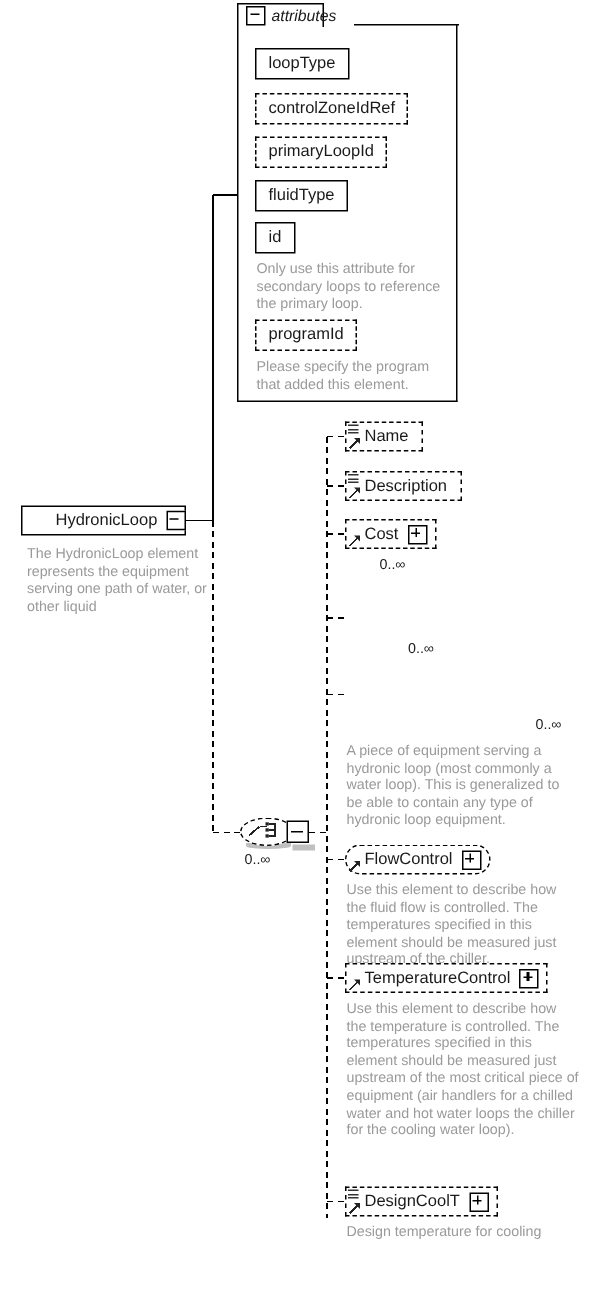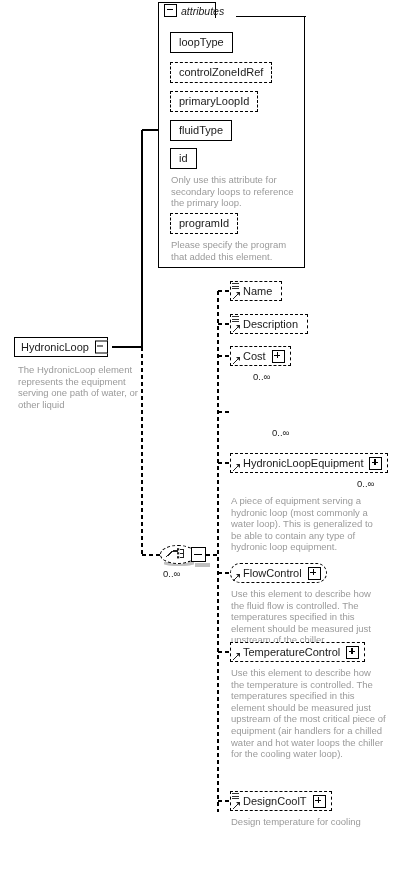--- a/index.html
+++ b/index.html
@@ -310,21 +310,21 @@
   </div>
 
   <div class="desc" style="left:171px; top:174px; width:124px;">Only use this attribute for secondary loops to reference the primary loop.</div>
 
   <div class="node dashed attr-node" style="left:170px; top:213px;">
     <span>programId</span>
   </div>
 
   <div class="desc" style="left:171px; top:239px; width:126px;">Please specify the program that added this element.</div>
 
-  <div class="node solid" style="left:14px; top:337px; height:20px; padding:0 18px 0 6px;">
+  <div class="node solid" style="left:14px; top:337px; height:20px; padding:0 18px 0 22px;">
     <span>HydronicLoop</span>
     <span class="expander root-expander"></span>
   </div>
   <div class="desc" style="left:18px; top:364px; width:128px;">The HydronicLoop element represents the equipment serving one path of water, or other liquid</div>
 
   <div id="seq-node">
     <div id="seq-oval-shadow"></div>
     <div id="seq-box-shadow"></div>
     <div id="seq-oval">
       <svg width="34" height="17" style="position:absolute;left:0;top:0;">
@@ -374,28 +374,20 @@
       <line x1="1" y1="8" x2="7" y2="2" stroke="#222" stroke-width="1.3"></line>
       <polygon points="8,1 8,5 4,1" fill="#222"></polygon>
     </svg>
     <span class="elem-label">Cost</span>
     <span class="expander plus"></span>
   </div>
   <div class="card" style="left:253px; top:371px;">0..∞</div>
 
   <div class="card" style="left:272px; top:427px;">0..∞</div>
 
-  <div class="node dashed elem-node" style="left:230px; top:453px;">
-    <svg class="elem-arrow" viewBox="0 0 9 9">
-      <line x1="1" y1="8" x2="7" y2="2" stroke="#222" stroke-width="1.3"></line>
-      <polygon points="8,1 8,5 4,1" fill="#222"></polygon>
-    </svg>
-    <span class="elem-label">HydronicLoopEquipment</span>
-    <span class="expander plus"></span>
-  </div>
   <div class="card" style="left:357px; top:478px;">0..∞</div>
   <div class="desc" style="left:231px; top:495px; width:152px;">A piece of equipment serving a hydronic loop (most commonly a water loop). This is generalized to be able to contain any type of hydronic loop equipment.</div>
 
   <div class="node dashed elem-node" style="left:230px; top:563px;border-radius:10px;">
     <svg class="elem-arrow" viewBox="0 0 9 9">
       <line x1="1" y1="8" x2="7" y2="2" stroke="#222" stroke-width="1.3"></line>
       <polygon points="8,1 8,5 4,1" fill="#222"></polygon>
     </svg>
     <span class="elem-label">FlowControl</span>
     <span class="expander plus"></span>

